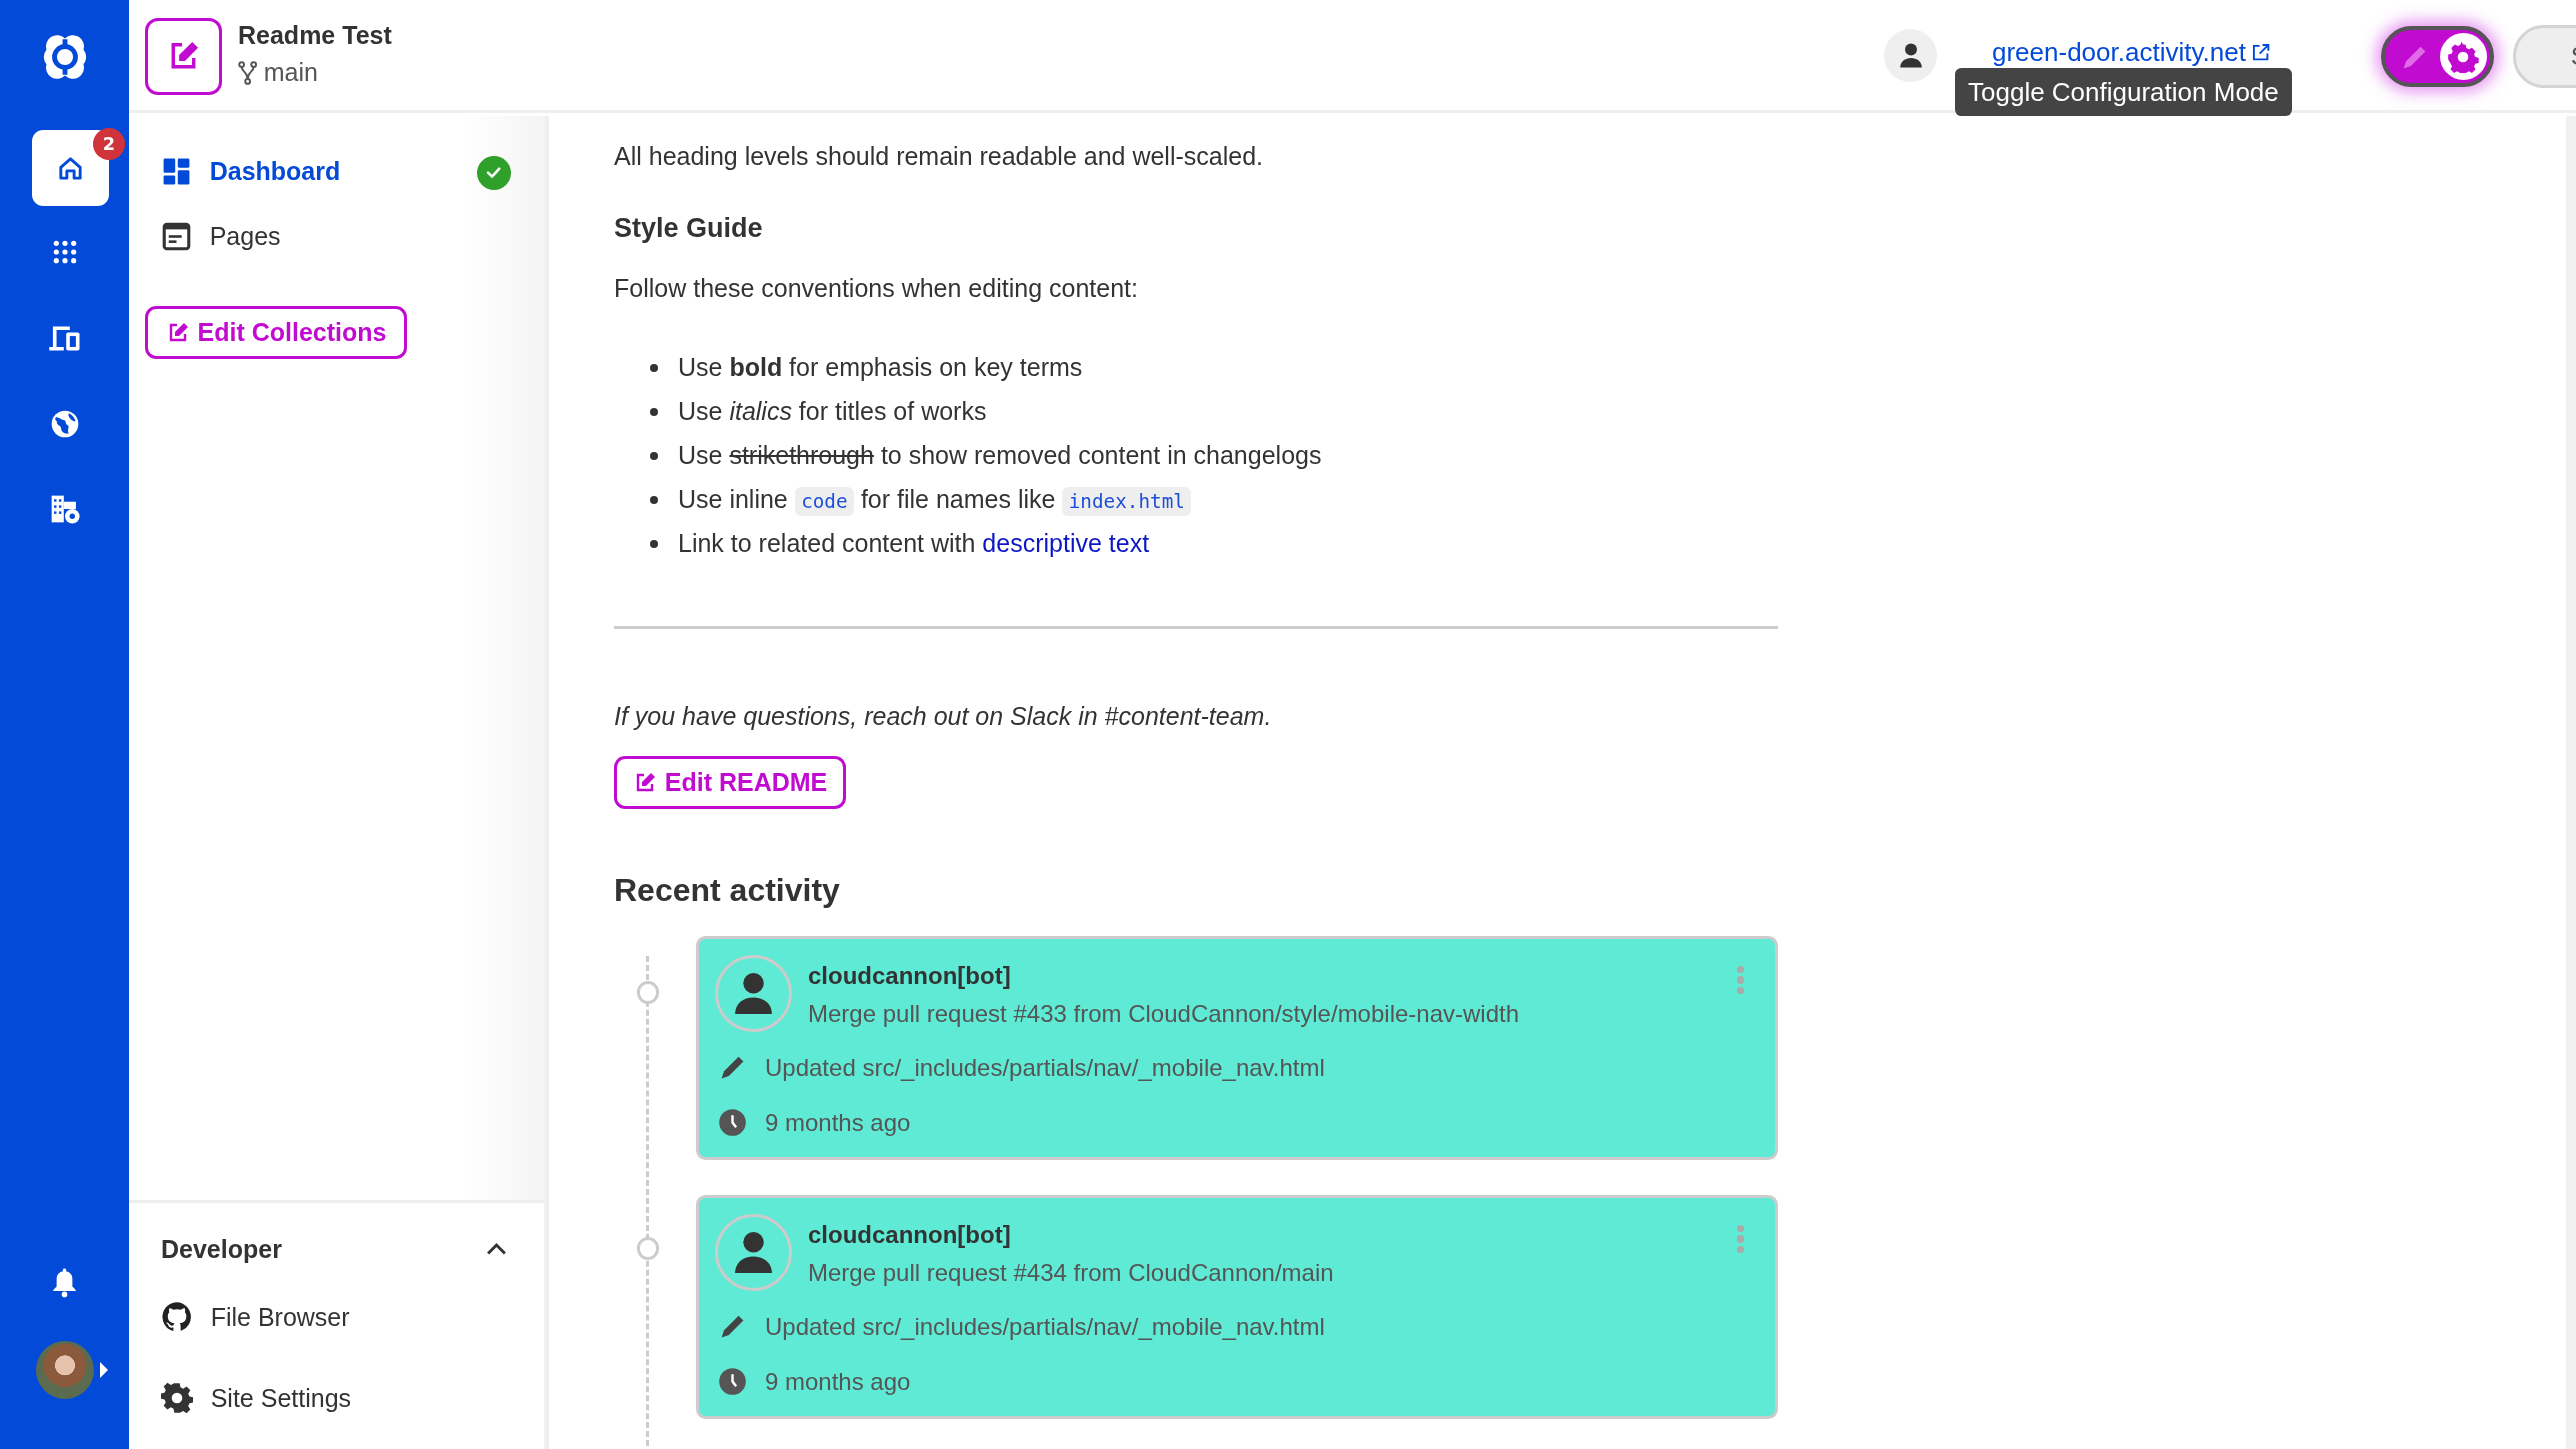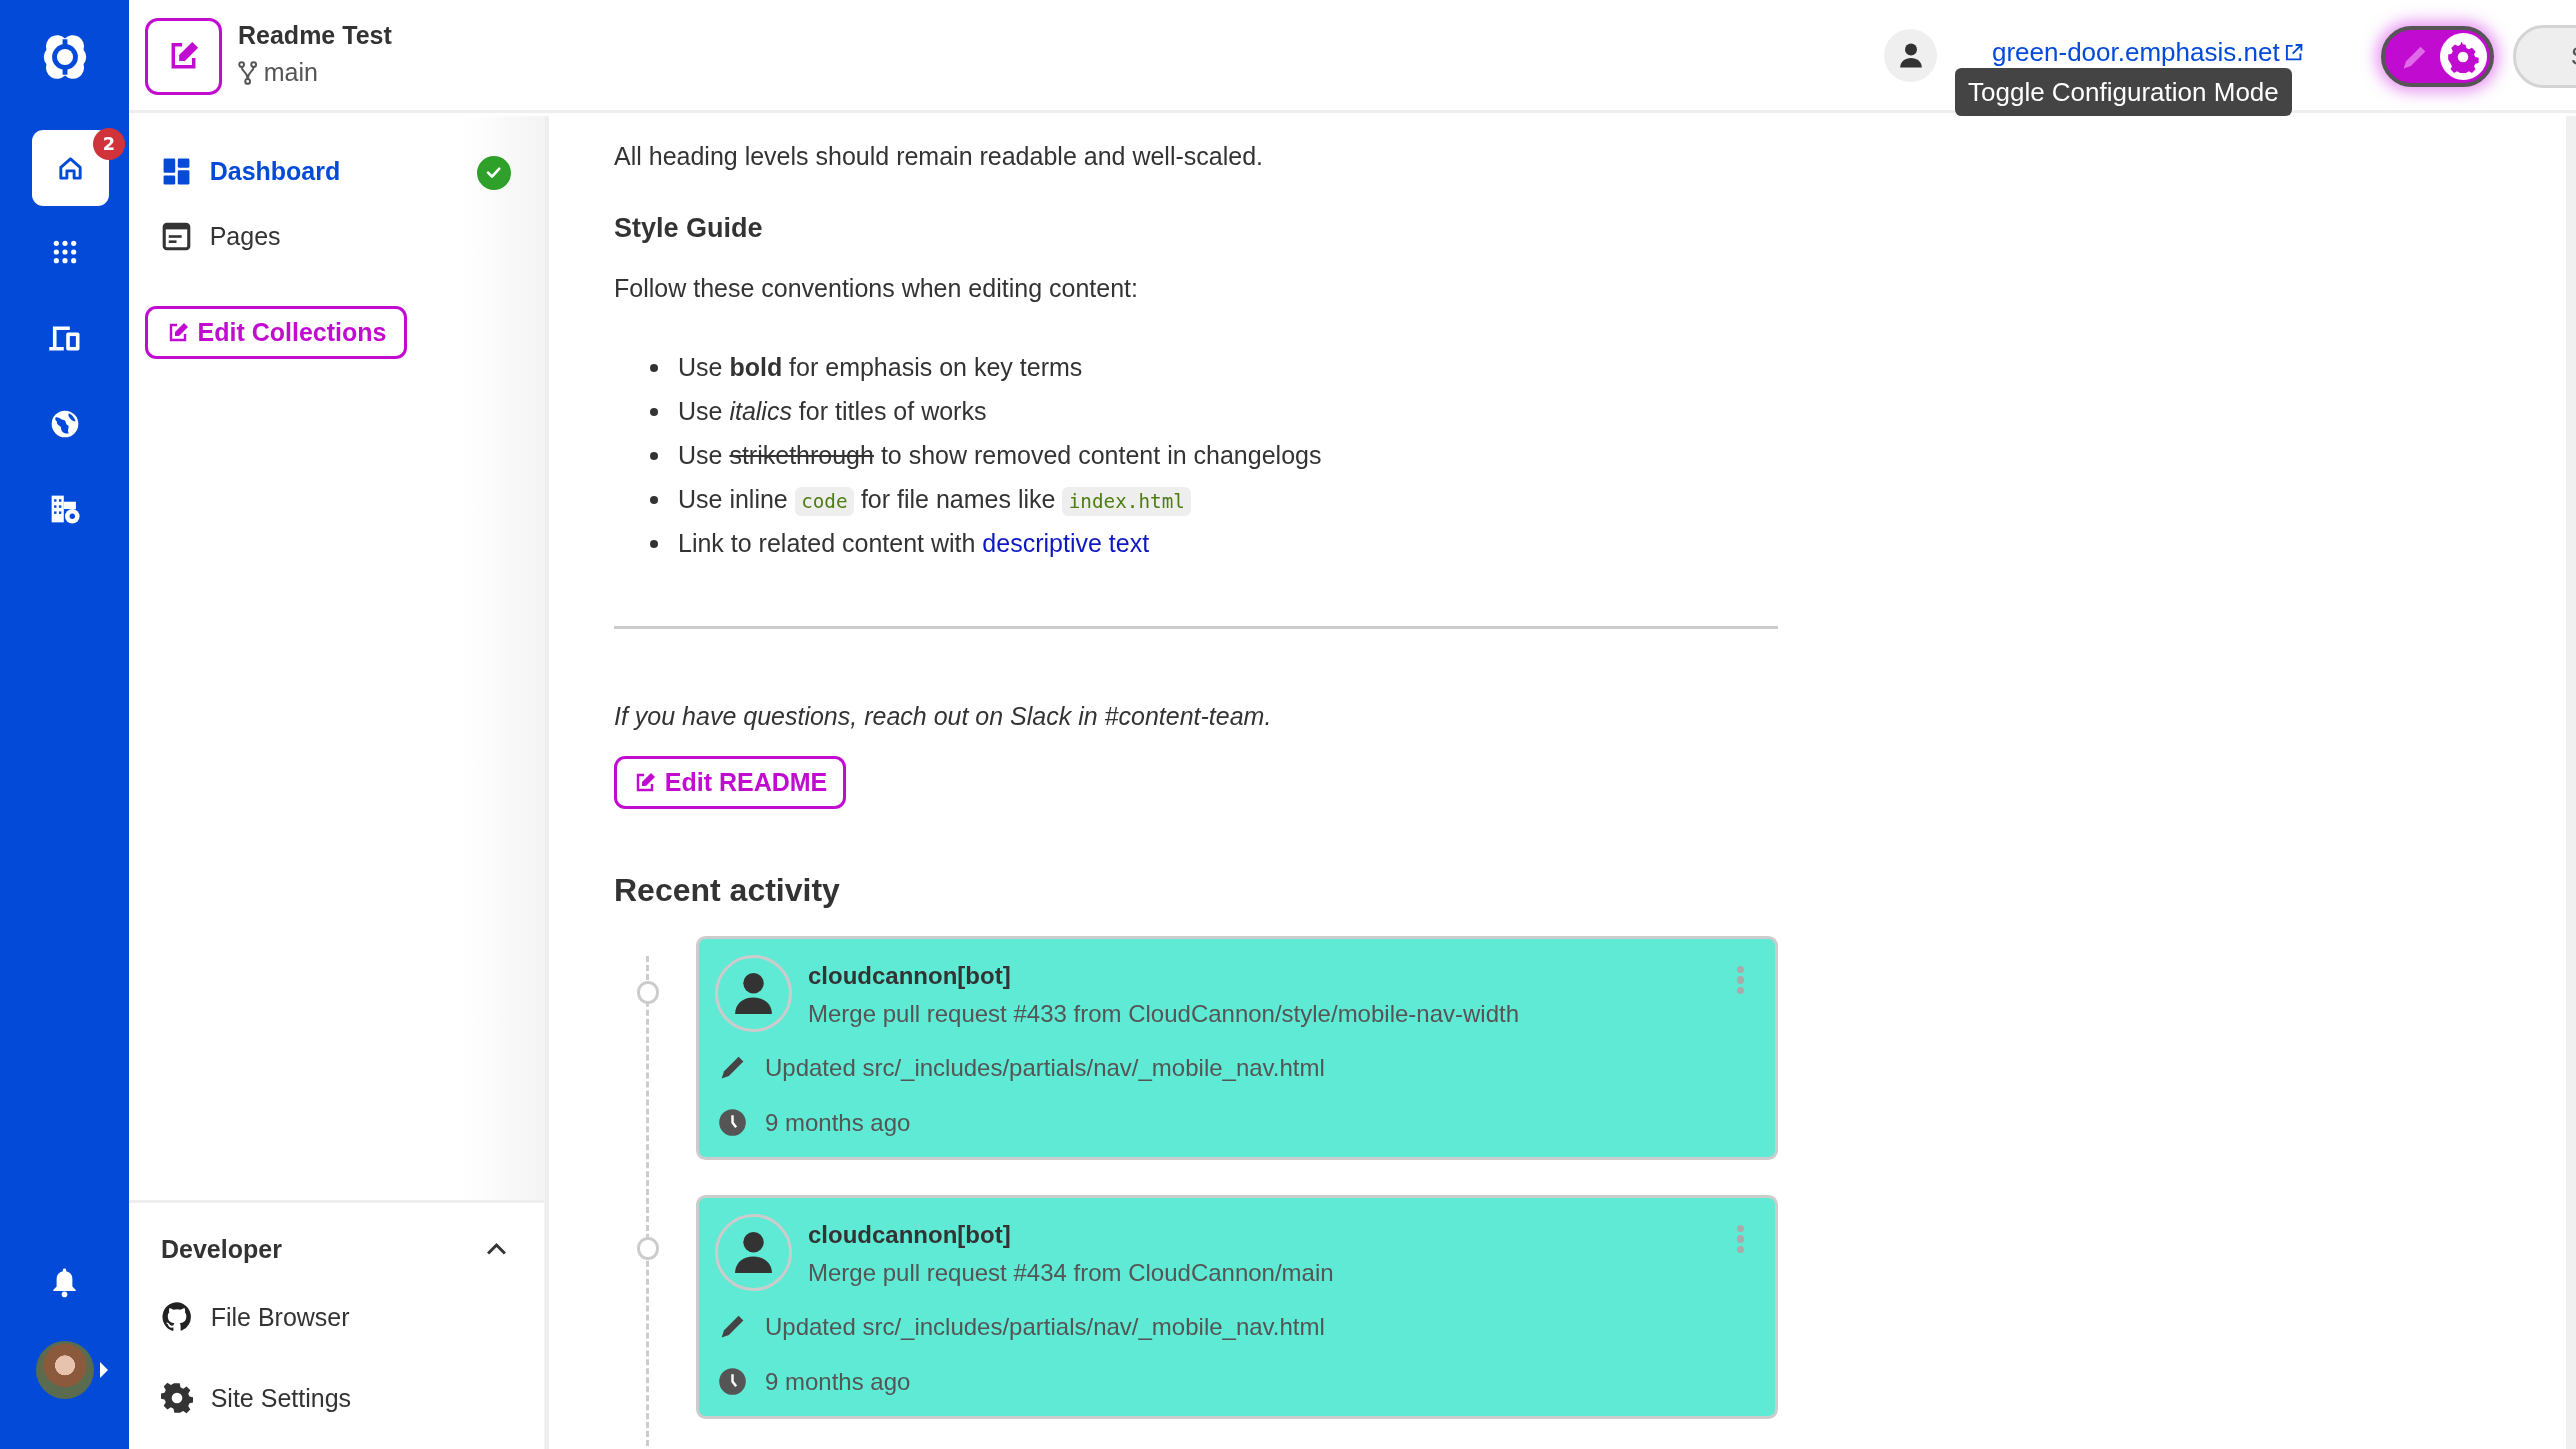--- a/index.html
+++ b/index.html
@@ -54,21 +54,21 @@
   .p { position: absolute; left: 0; font-size: 25px; white-space: nowrap; }
   .p1 { top: 26px; }
   .h-style { top: 97px; font-size: 27px; font-weight: bold; }
   .p2 { top: 158px; }
   .bullets { position: absolute; left: 0; top: 229px; list-style: none; }
   .bullets li { position: relative; height: 44px; padding-left: 64px; font-size: 25px; white-space: nowrap; line-height: 44px; }
   .bullets li::before { content: ""; position: absolute; left: 36px; top: 19.3px; width: 8px; height: 8px; border-radius: 50%; background: #333; }
   .bullets b { font-weight: bold; }
   .bullets i { font-style: italic; }
   .bullets s { text-decoration: line-through; }
-  .bullets code { font-family: "DejaVu Sans Mono", monospace; font-size: 19.3px; background: #eeeeee; padding: 3.2px 6.4px; border-radius: 6.4px; color: #4d7c0f; }
+  .bullets code { font-family: "DejaVu Sans Mono", monospace; font-size: 19.3px; background: #eeeeee; padding: 3.2px 6.4px; border-radius: 6.4px; color: #1d4ed8; }
   .bullets a { color: #0d18c4; text-decoration: none; }
   .hr { position: absolute; left: 0; top: 510px; width: 1164px; height: 3.2px; background: #cccccc; }
   .p-italic { top: 586px; font-style: italic; }
   .edit-readme { position: absolute; left: 0; top: 640px; width: 232px; height: 53px; border: 3.2px solid #c20bd0; border-radius: 11.3px; color: #c20bd0; font-size: 25px; font-weight: bold; display: flex; align-items: center; justify-content: center; gap: 8px; background: #fff; }
   .h-recent { top: 756px; font-size: 32px; font-weight: bold; }
 
   .timeline { position: absolute; left: 32px; top: 840px; width: 3.2px; height: 499px; border-left: 3.2px dashed #cccccc; }
   .tl-dot { position: absolute; left: 22.5px; width: 22.5px; height: 22.5px; border-radius: 50%; border: 3.2px solid #cccccc; background: #fff; }
   .card { position: absolute; left: 82px; width: 1082px; height: 224px; border: 3.2px solid #cccccc; border-radius: 9.7px; background: #5eead4; }
   .card-avatar { position: absolute; left: 16px; top: 16px; width: 77px; height: 77px; border-radius: 50%; border: 3.2px solid #cccccc; display: flex; align-items: center; justify-content: center; }
@@ -174,21 +174,21 @@
     <span>main</span>
   </div>
 
   <div class="user-btn">
     <svg width="24" height="27" viewBox="0 0 20 22">
         <circle cx="10" cy="6" r="5" fill="#333"></circle>
         <path d="M1 21c0-5 4-8 9-8s9 3 9 8z" fill="#333"></path>
       </svg>
   </div>
   <a class="site-link">
-    <span>green-door.emphasis.net</span>
+    <span>green-door.activity.net</span>
     <svg width="19.3" height="19.3" viewBox="0 0 20 20">
         <path d="M9 3H3v14h14v-6" fill="none" stroke="#034ad8" stroke-width="2"></path>
         <path d="M12 2h6v6M18 2l-9 9" fill="none" stroke="#034ad8" stroke-width="2"></path>
       </svg>
   </a>
   <div class="config-toggle">
     <svg class="toggle-pencil" width="29" height="29" viewBox="0 0 24 24">
         <path d="M3 21l2-6L17 3l4 4L9 19z" fill="#e06ae8"></path>
       </svg>
     <div class="toggle-knob">

